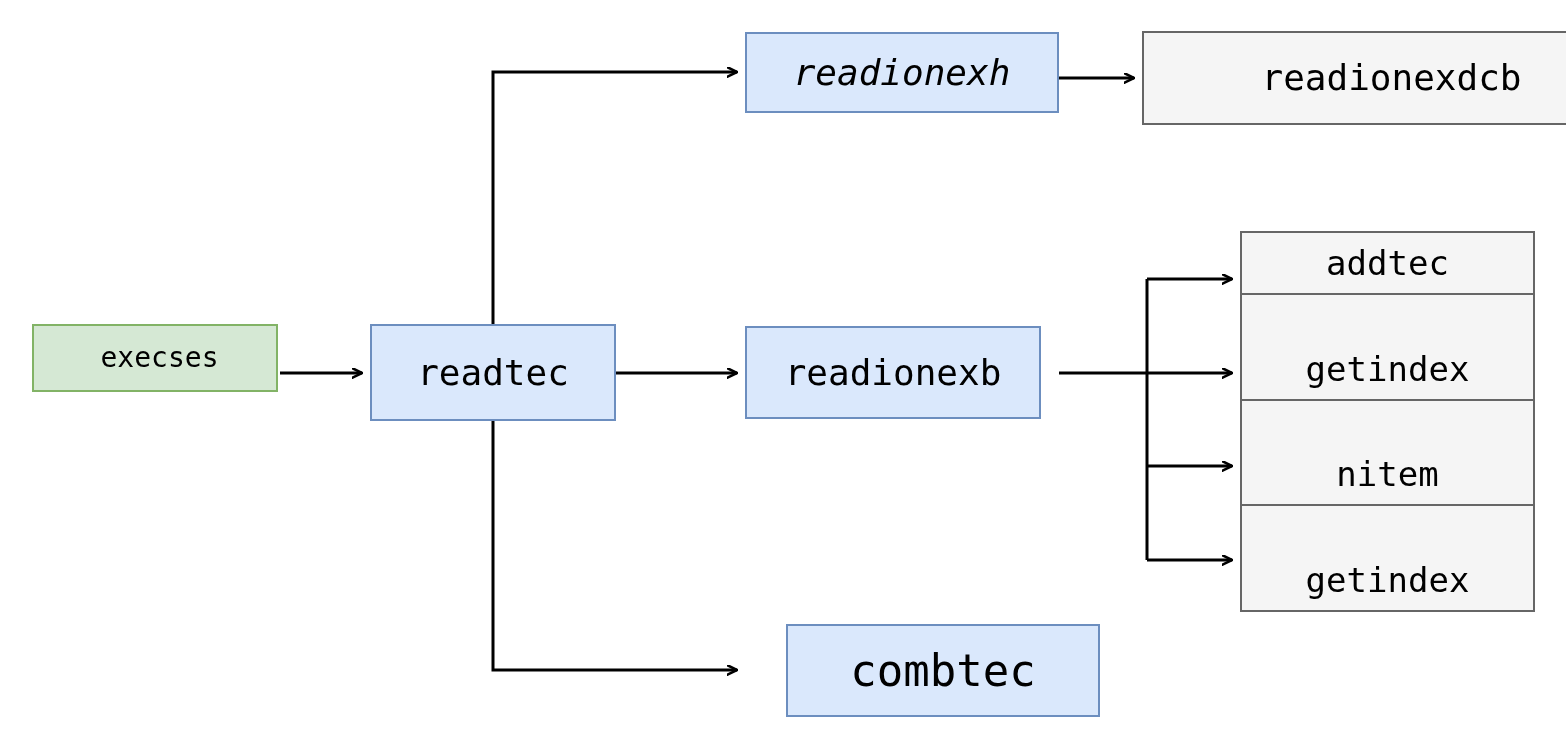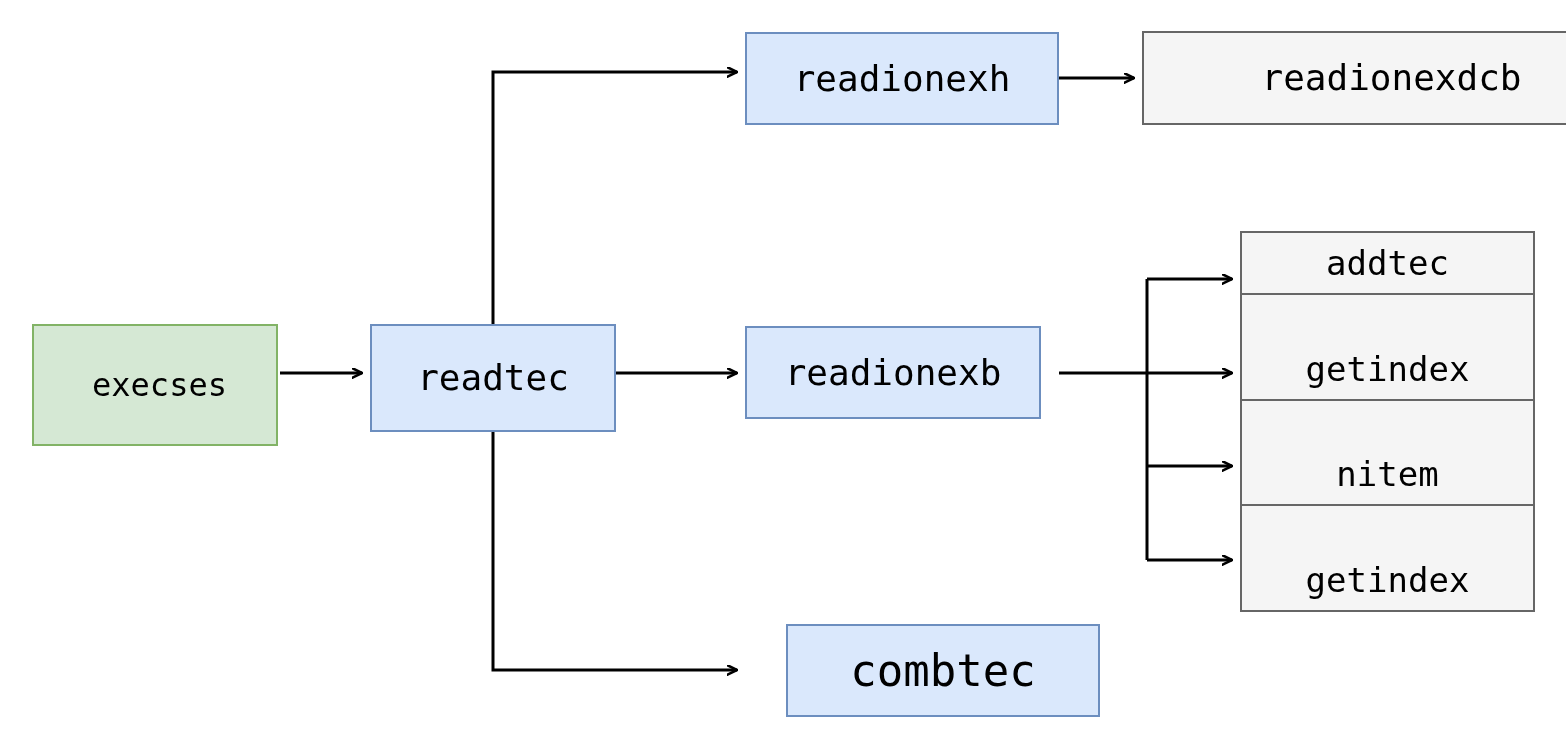--- a/index.html
+++ b/index.html
@@ -100,25 +100,25 @@
 
     <path d="M 1059,373 L 1147,373" fill="none" stroke="#000000" stroke-width="3"></path>
     <path d="M 1147,279 L 1147,560" fill="none" stroke="#000000" stroke-width="3"></path>
 
     <path d="M 1147,279 L 1232,279" fill="none" stroke="#000000" stroke-width="3" marker-end="url(#arrowhead)"></path>
     <path d="M 1147,373 L 1232,373" fill="none" stroke="#000000" stroke-width="3" marker-end="url(#arrowhead)"></path>
     <path d="M 1147,466 L 1232,466" fill="none" stroke="#000000" stroke-width="3" marker-end="url(#arrowhead)"></path>
     <path d="M 1147,560 L 1232,560" fill="none" stroke="#000000" stroke-width="3" marker-end="url(#arrowhead)"></path>
   </svg>
 
-  <div class="node node-green" id="node-execses" style="left: 32px; top: 324px; width: 246px; height: 122px; font-size: 32px; padding-left: 9px;">execses</div>
+  <div class="node node-green" id="node-execses" style="left: 32px; top: 324px; width: 246px; height: 68px; font-size: 28px; padding-left: 9px;">execses</div>
 
-  <div class="node node-blue" id="node-readtec" style="left: 370px; top: 324px; width: 246px; height: 108px; font-size: 36px;">readtec</div>
+  <div class="node node-blue" id="node-readtec" style="left: 370px; top: 324px; width: 246px; height: 97px; font-size: 36px;">readtec</div>
 
-  <div class="node node-blue" id="node-readionexh" style="left: 745px; top: 32px; width: 314px; height: 93px; font-size: 36px;">readionexh</div>
+  <div class="node node-blue" id="node-readionexh" style="left: 745px; top: 32px; width: 314px; height: 81px; font-size: 36px; font-style: italic;">readionexh</div>
 
   <div class="node node-gray" id="node-readionexdcb" style="left: 1142px; top: 31px; width: 475px; height: 94px; font-size: 36px; padding-left: 24px;">readionexdcb</div>
 
   <div class="node node-blue" id="node-readionexb" style="left: 745px; top: 326px; width: 296px; height: 93px; font-size: 36px;">readionexb</div>
 
   <div class="node node-blue" id="node-combtec" style="left: 786px; top: 624px; width: 314px; height: 93px; font-size: 44px;">combtec</div>
 
   <div class="stack-group" id="stack-group" style="left: 1240px; top: 231px; width: 295px; height: 381px; font-size: 34px;">
     <div class="stack-cell">addtec</div>
     <div class="stack-cell">getindex</div>

